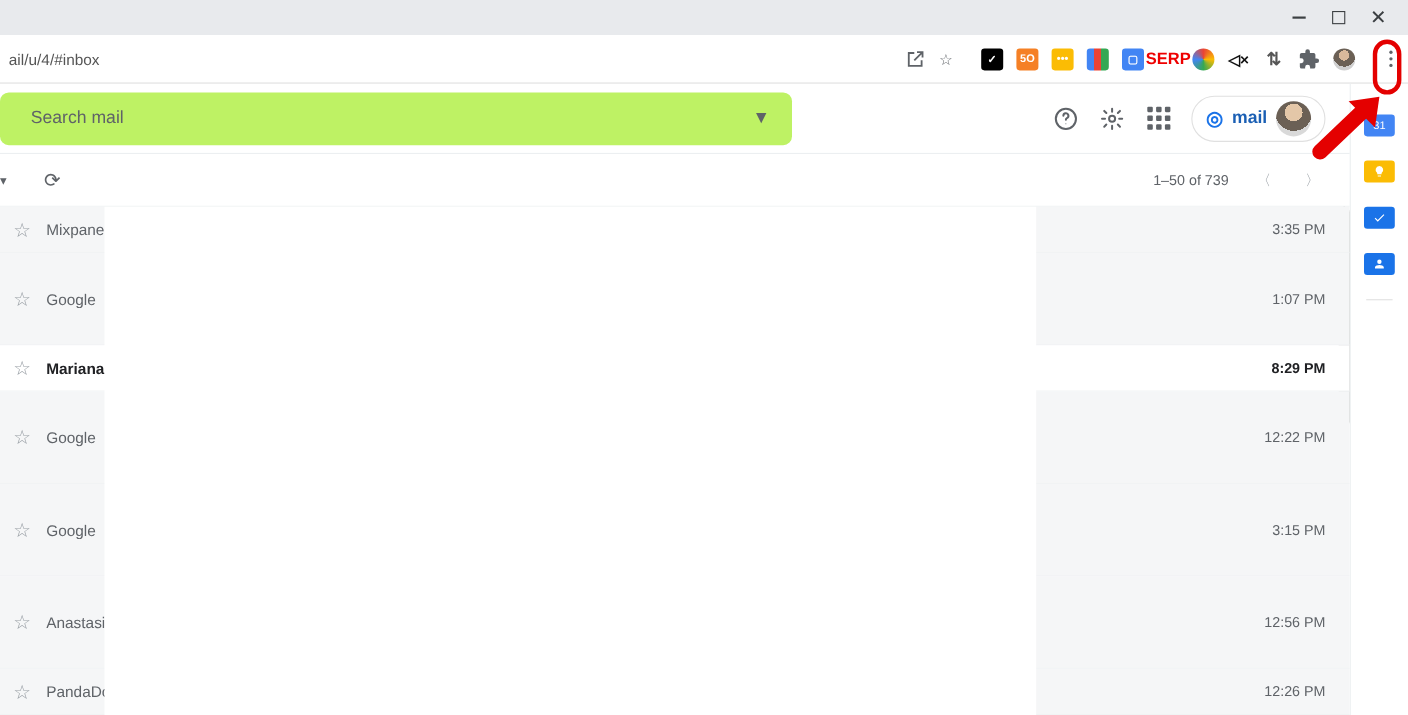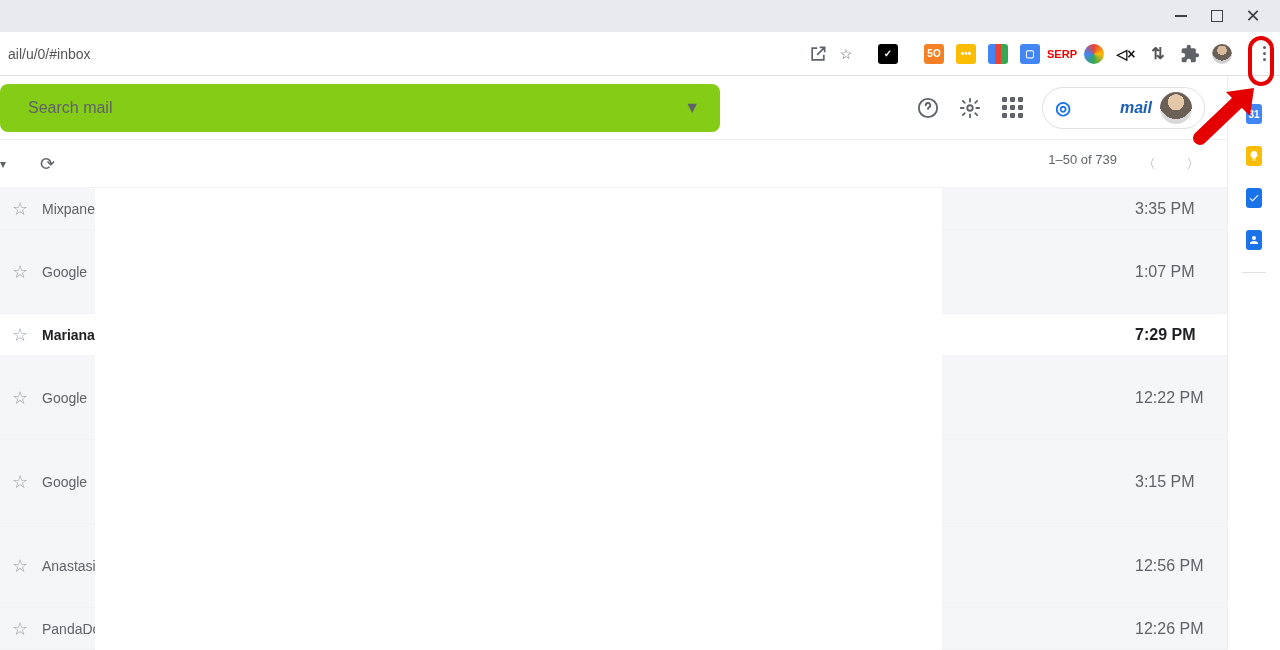--- a/index.html
+++ b/index.html
@@ -12,83 +12,83 @@
   .wincontrol.maximize::before { content:""; display:block; width:10px; height:10px; border:1.5px solid #3c4043; }
   .wincontrol.close { font-size:18px; line-height:0; }
 
   .urlbar-row { height: 44px; background: #fff; display:flex; align-items:center; padding: 0 6px 0 0; border-bottom:1px solid #e0e0e0; }
   .omnibox { flex:1; display:flex; align-items:center; height:30px; border-radius:15px; background:#fff; padding:0 8px; font-size:14px; color:#555; }
   .omnibox .url-text { flex:1; min-width:0; }
   .omnibox .ob-icon { width:20px; height:20px; display:flex; align-items:center; justify-content:center; margin-left:8px; color:#5f6368; cursor:pointer; }
   .ext-strip { display:flex; align-items:center; gap:12px; padding-left:14px; }
   .ext-icon { width:20px; height:20px; border-radius:3px; display:flex; align-items:center; justify-content:center; font-size:10px; font-weight:bold; color:#fff; cursor:pointer; }
   .ext-icon.checkbox{ background:#000; }
-  .ext-icon.so{ background:#f58025;margin-left:14px; }
+  .ext-icon.so{ background:#f58025; }
   .ext-icon.sms{ background:#fbbc04; color:#fff; }
   .ext-icon.bar{ background:linear-gradient(to right,#4285f4 33%,#ea4335 33%,#ea4335 66%,#34a853 66%); }
   .ext-icon.sq{ background:#34a853; }
-  .ext-icon.serp{ background:#fff; color:#e00; border:none; font-size:11px; }
+  .ext-icon.serp{ background:#fff; color:#e00; border:none; font-size:15px; }
   .ext-icon.hub{ background:conic-gradient(#ea4335,#fbbc04,#34a853,#4285f4,#ea4335); border-radius:50%; }
   .ext-icon.mute{ background:#fff; color:#111; font-size:14px; }
   .ext-icon.arrows{ background:#fff; color:#555; font-size:16px; }
   .ext-icon.puzzle{ background:#fff; color:#5f6368; font-size:18px; }
   .ext-icon.avatar{ border-radius:50%; overflow:hidden; background:radial-gradient(circle at 50% 32%, #d9b99b 0 28%, #6b6055 28% 60%, #cfcfcf 60%);}
   .chrome-menu { width:20px; height:20px; margin-left:10px; display:flex; flex-direction:column; align-items:center; justify-content:center; gap:3px; cursor:pointer; }
   .chrome-menu span { width:3px; height:3px; border-radius:50%; background:#5f6368; display:block; }
 
   
   .highlight-circle { position:absolute; top:36px; right:6px; width:26px; height:50px; border:4px solid #e40000; border-radius:14px; pointer-events:none; z-index:50; }
   .highlight-arrow { position:absolute; top:86px; right:18px; z-index:50; pointer-events:none; }
 
   
   .gmail { position:relative; height: calc(650px - 32px - 44px); display:flex; }
   .gmail-main { flex:1; min-width:0; display:flex; flex-direction:column; border-right:1px solid #eceff1; }
   .gmail-side { width:52px; display:flex; flex-direction:column; align-items:center; gap:22px; padding-top:28px; }
-  .gmail-side .side-icon { width:16px; height:20px; border-radius:3px; display:flex; align-items:center; justify-content:center; font-size:10px; color:#fff; cursor:pointer; font-weight:bold;}
+  .gmail-side .side-icon { width:28px; height:20px; border-radius:3px; display:flex; align-items:center; justify-content:center; font-size:10px; color:#fff; cursor:pointer; font-weight:normal;}
   .side-calendar{background:#4285f4;}
   .side-keep{background:#fbbc04;}
   .side-tasks{border-radius:50%;background:#1a73e8;}
   .side-contacts{border-radius:50%;background:#1a73e8;}
   .side-divider{width:24px;height:1px;background:#e0e0e0;margin:0;}
   .side-add{color:#5f6368;font-size:22px;font-weight:normal;}
 
   
   .gmail-header { height:64px; display:flex; align-items:center; padding: 0 22px 0 0px; border-bottom:1px solid #eceff1; }
-  .searchbox { flex:0 1 720px; margin-right:auto; height:48px; background:#84cc16; border-radius:8px; display:flex; align-items:center; padding:0 20px 0 0; color:#5f6368; }
+  .searchbox { flex:0 1 720px; margin-right:auto; height:48px; background:#bef264; border-radius:8px; display:flex; align-items:center; padding:0 20px 0 0; color:#5f6368; }
   .searchbox .search-text { flex:1; font-size:16px; padding-left:28px; }
   .searchbox .search-caret { margin-left:auto; }
   .hdr-icons { display:flex; align-items:center; gap:18px; margin-left:24px;}
   .hdr-icon { width:24px; height:24px; display:flex; align-items:center; justify-content:center; color:#5f6368; cursor:pointer; }
   .hdr-icon svg{width:22px;height:22px;stroke:#5f6368;fill:none;stroke-width:2;}
   .apps-grid{display:grid;grid-template-columns:repeat(3,5px);grid-auto-rows:5px;gap:3px;}
   .apps-grid span{background:#5f6368;border-radius:1px;}
   .brand-pill{border:1px solid #e0e0e0;border-radius:24px;height:42px;padding:0 12px;display:flex;align-items:center;gap:8px;}
-  .brand-pill .brand-text{font-weight:bold;font-style:italic;color:#1a5fb4;font-size:16px;margin-left:41px;}
+  .brand-pill .brand-text{font-weight:bold;color:#1a5fb4;font-size:16px;}
   .brand-pill .brand-at{color:#1a73e8;font-size:18px;font-weight:bold;}
   .brand-pill .avatar{width:32px;height:32px;border-radius:50%;background:radial-gradient(circle at 50% 32%, #e4c7a8 0 30%, #6b6055 30% 62%, #d9d9d9 62%);}
 
   
   .toolbar { height:48px; display:flex; align-items:center; padding:0 22px 0 0; border-bottom:1px solid #f1f3f4; font-size:13px; color:#5f6368;}
   .tl-left { display:flex; align-items:center; gap:12px; }
   .tl-checkbox { display:flex; align-items:center; gap:3px; cursor:pointer;}
   .tl-checkbox .chevdown{font-size:12px;}
   .tl-refresh{ cursor:pointer; font-size:18px; margin-left:22px;}
-  .tl-right{ margin-left:auto; display:flex; align-items:flex-start; gap:20px;}
+  .tl-right{ margin-left:auto; display:flex; align-items:center; gap:20px;}
   .tl-nav{ width:24px; height:24px; display:flex; align-items:center; justify-content:center; color:#9aa0a6; cursor:pointer; }
 
   
   .email-list{ overflow-y:auto; position:relative; }
   .email-row{ display:flex; align-items:center; height:42px; padding:0 22px 0 4px; border-bottom:1px solid #f1f3f4; font-size:14px; cursor:pointer; background:#f5f6f7;}
   .email-row.read{color:#5f6368;}
   .email-row.unread{background:#fff;color:#202124;}
   .email-row.unread .sender,.email-row.unread .time{font-weight:bold;color:#202124;}
   .email-row .star{width:20px;color:#9aa0a6;margin:0 10px 0 8px;font-size:18px;}
   .email-row .sender{width:200px;white-space:nowrap;overflow:hidden;text-overflow:clip;}
   .email-row .preview{flex:1;min-width:0;white-space:nowrap;overflow:hidden;text-overflow:ellipsis;}
-  .email-row .time{width:70px;font-size:16px;}
+  .email-row .time{width:70px;text-align:right;font-size:13px;}
   
   .email-row.tall{height:84px;}
 
   
   .center-mask{position:absolute; top:0; bottom:0; left:95px; right:285px; background:#fff; z-index:10; pointer-events:none;}
 
   
   .scroll-fake{position:absolute;top:0;right:0;width:10px;height:200px;background:#c1c1c1;border-radius:5px;}
   .list-wrap{position:relative;}
 </style>
@@ -96,21 +96,21 @@
 <body>
 
 <div class="titlebar">
   <div class="wincontrol minimize"></div>
   <div class="wincontrol maximize"></div>
   <div class="wincontrol close">✕</div>
 </div>
 
 <div class="urlbar-row">
   <div class="omnibox">
-    <span class="url-text">ail/u/0/#inbox</span>
+    <span class="url-text">ail/u/4/#inbox</span>
     <span class="ob-icon">
       <svg viewBox="0 0 24 24">
           <path fill="none" stroke="#5f6368" stroke-width="2" d="M14 4h6v6M20 4l-9 9M19 13v6H5V5h6"></path>
         </svg>
     </span>
     <span class="ob-icon">☆</span>
   </div>
   <div class="ext-strip">
     <div class="ext-icon checkbox">✓</div>
     <div class="ext-icon so">5O</div>
@@ -212,21 +212,21 @@
           <div class="email-row read tall">
             <span class="star">☆</span>
             <span class="sender">Google</span>
             <span class="preview">llowing document [F…</span>
             <span class="time">1:07 PM</span>
           </div>
           <div class="email-row unread">
             <span class="star">☆</span>
             <span class="sender">Mariana</span>
             <span class="preview">pe everything is well, …</span>
-            <span class="time">7:29 PM</span>
+            <span class="time">8:29 PM</span>
           </div>
           <div class="email-row read tall">
             <span class="star">☆</span>
             <span class="sender">Google</span>
             <span class="preview">g document [FR] Ho…</span>
             <span class="time">12:22 PM</span>
           </div>
           <div class="email-row read tall">
             <span class="star">☆</span>
             <span class="sender">Google</span>

